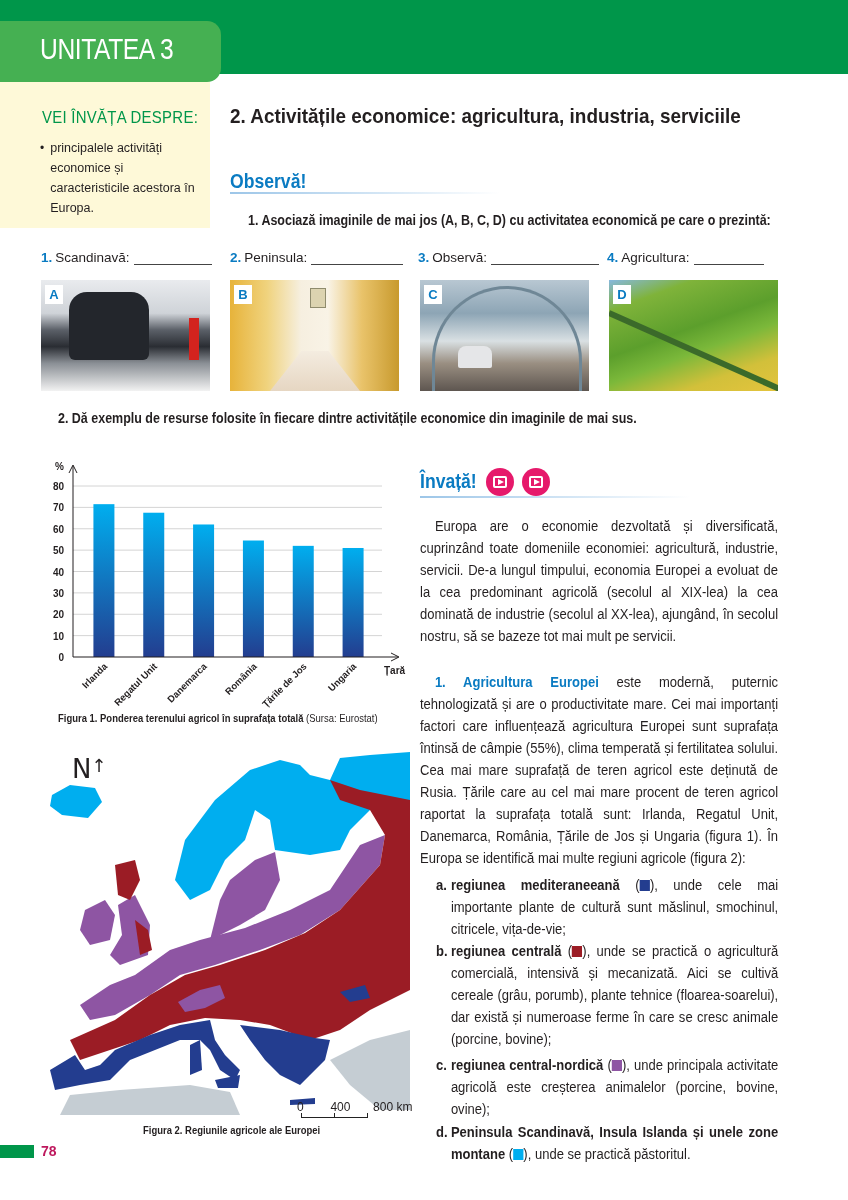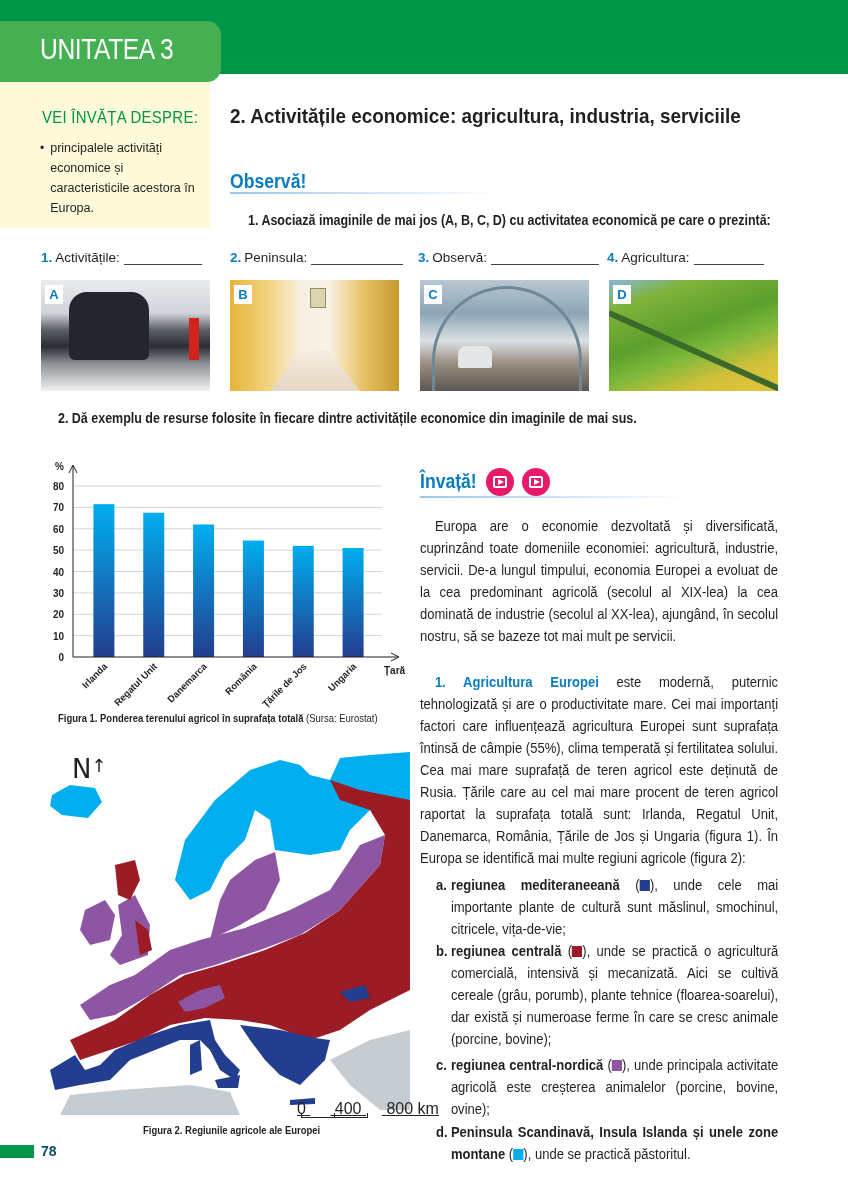--- a/index.html
+++ b/index.html
@@ -45,40 +45,40 @@
   .chart { position: absolute; left: 40px; top: 455px; width: 370px; height: 232px; }
   .chart svg { width: 370px; height: 232px; overflow: visible; }
   .chart-caption { position: absolute; left: 58px; top: 712px; font-size: 11px; white-space: nowrap; transform: scaleX(0.86); transform-origin: left; }
   .chart-caption b { font-weight: bold; }
 
   
   .map { position: absolute; left: 40px; top: 740px; width: 370px; height: 380px; }
   .map svg { width: 370px; height: 380px; }
   .map-caption { position: absolute; left: 143px; top: 1124px; font-size: 11px; font-weight: bold; white-space: nowrap; transform: scaleX(0.86); transform-origin: left; }
   .north { position: absolute; left: 72px; top: 754px; font-size: 26px; font-family: "DejaVu Sans", sans-serif; }
-  .scale { position: absolute; left: 297px; top: 1100px; font-size: 16px; white-space: nowrap; text-decoration: underline; }
+  .scale { position: absolute; left: 297px; top: 1100px; font-size: 12px; white-space: nowrap; }
   .scale-bar { position: absolute; left: 301px; top: 1117px; width: 66px; height: 1px; background: #222; }
   .scale-tick { position: absolute; top: 1113px; width: 1px; height: 5px; background: #222; }
 
   
   .body-text { position: absolute; left: 420px; width: 358px; font-size: 14px; line-height: 22px; color: #231f20; text-align: justify; transform: scaleX(0.93); transform-origin: left; }
   .body-text .indent { padding-left: 18px; }
   .blue-bold { color: #0a7bc2; font-weight: bold; }
   .list-item { position: absolute; left: 436px; width: 342px; font-size: 14px; line-height: 22px; text-align: justify; transform: scaleX(0.93); transform-origin: left; }
   .list-item .letter { position: absolute; left: 0; top: 0; font-weight: bold; }
   .list-item .content { padding-left: 16px; }
   .list-item b { font-weight: bold; }
   .swatch { display: inline-block; width: 11px; height: 11px; vertical-align: -1px; }
 
   .video-icon { position: absolute; top: 468px; width: 28px; height: 28px; border-radius: 50%; background: #e6196b; }
   .video-icon::before { content: ""; position: absolute; left: 7px; top: 8px; width: 14px; height: 12px; border: 2px solid #fff; border-radius: 2px; box-sizing: border-box; }
   .video-icon::after { content: ""; position: absolute; left: 12px; top: 11px; border-left: 6px solid #fff; border-top: 3.5px solid transparent; border-bottom: 3.5px solid transparent; }
 
   .page-band { position: absolute; left: 0; top: 1145px; width: 34px; height: 13px; background: #00964a; }
-  .page-num { position: absolute; left: 41px; top: 1143px; font-size: 14px; font-weight: bold; color: #0c4a6e; }
+  .page-num { position: absolute; left: 41px; top: 1143px; font-size: 14px; font-weight: bold; color: #be185d; }
 </style>
 </head>
 <body>
 
 <div class="top-band"></div>
 <div class="unit-tab"></div>
 <div class="unit-title">UNITATEA 3</div>
 
 <div class="learn-box"></div>
 <div class="learn-title">VEI ÎNVĂȚA DESPRE:</div>
@@ -88,21 +88,21 @@
 </div>
 
 <div class="lesson-title">2. Activitățile economice: agricultura, industria, serviciile</div>
 
 <div class="sec-heading" style="left:230px; top:170px;">Observă!</div>
 <div class="sec-line" style="left:230px; top:192px; width:270px;"></div>
 <div class="q1">1. Asociază imaginile de mai jos (A, B, C, D) cu activitatea economică pe care o prezintă:</div>
 
 <div class="fill-label" style="left:41px;">
   <span class="num">1.</span>
-  <span>Activitățile:</span>
+  <span>Scandinavă:</span>
   <span class="blank" style="width:78px;"></span>
 </div>
 <div class="fill-label" style="left:230px;">
   <span class="num">2.</span>
   <span>Peninsula:</span>
   <span class="blank" style="width:92px;"></span>
 </div>
 <div class="fill-label" style="left:418px;">
   <span class="num">3.</span>
   <span>Observă:</span>

